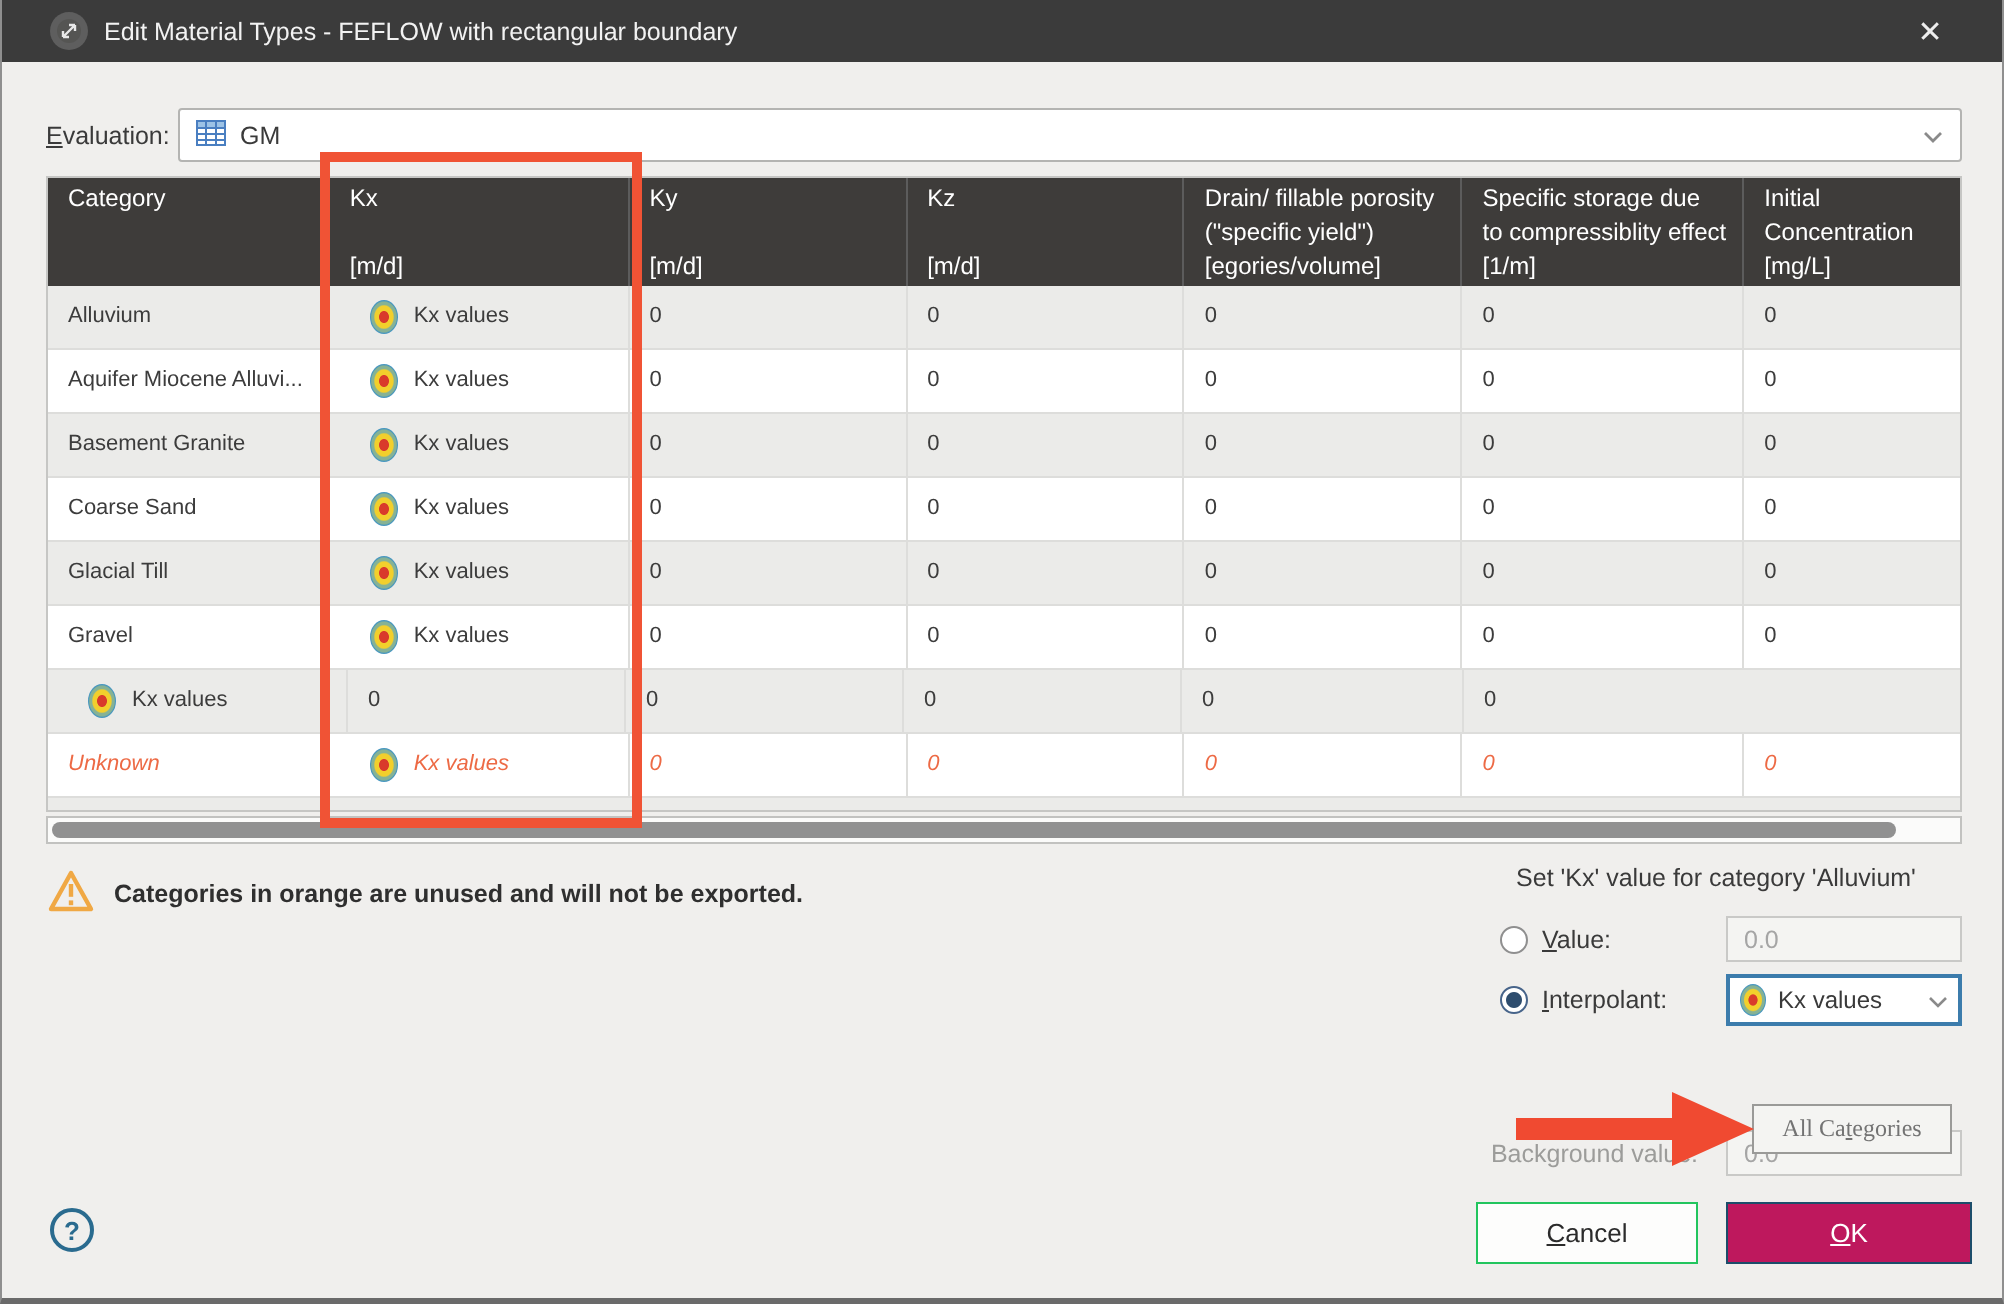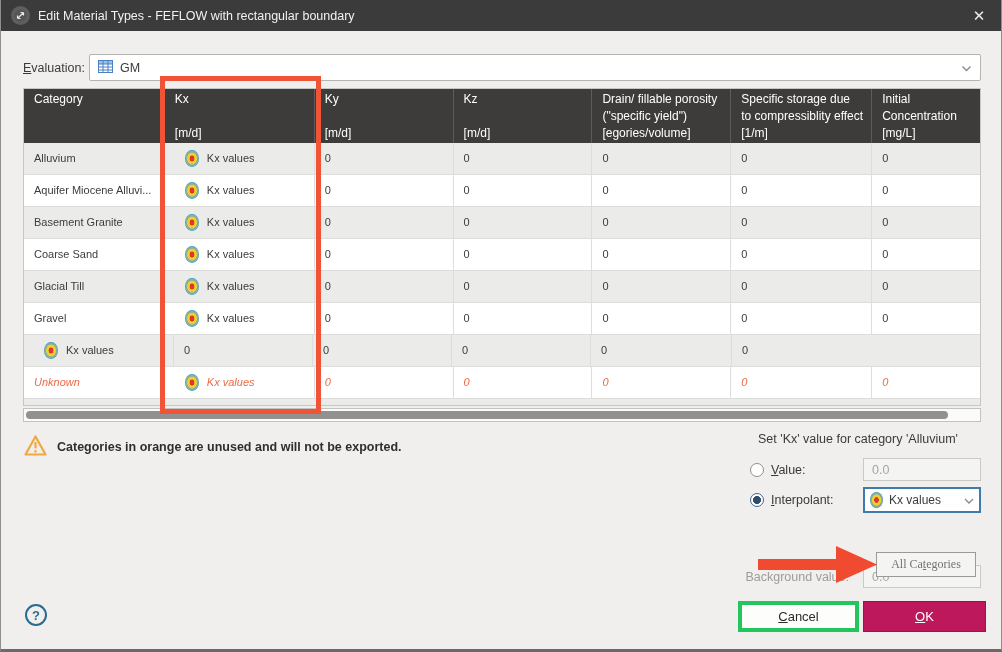--- a/index.html
+++ b/index.html
@@ -4,21 +4,21 @@
 <style>
   * { margin:0; padding:0; box-sizing:border-box; }
   html,body { background:#d8d8d8; }
   body { font-family:"Liberation Sans", sans-serif; font-size:12.5px; color:#3a3a3a; }
 
   .dialog { position:relative; width:1002px; height:652px; background:#f0efed;
             border-left:1px solid #8f8f8f; border-right:1px solid #8f8f8f;
             border-bottom:3px solid #6a6a6a; overflow:hidden; }
 
   
-  .titlebar { height:31px; background:#3b3b3b; display:flex; align-items:center; padding:0 10px; }
+  .titlebar { height:31px; background:#3b3b3b; display:flex; align-items:center; padding:0 24px; }
   .app-icon { width:19px; height:19px; border-radius:50%; background:#5e5e5e; margin-right:8px;
               display:flex; align-items:center; justify-content:center; flex:none; }
   .title { color:#f2f2f2; font-size:12.5px; flex:1; }
   .close-btn { color:#ededed; font-size:15px; width:24px; text-align:center; cursor:default; }
 
   
   .dlg-body { position:relative; width:1000px; height:618px; }
 
   .eval-label { position:absolute; left:22px; top:30px; font-size:12.5px; }
   .accel { text-decoration:underline; }
@@ -93,21 +93,21 @@
                 display:flex; align-items:center; justify-content:center;
                 font-family:Liberation Serif, serif; }
   .arrow { position:absolute; top:514px; left:757px; z-index:7; }
 
   
   .help-btn { position:absolute; left:24px; top:573px; width:22px; height:22px; border-radius:50%;
               border:2px solid #2a6b8f; color:#2a6b8f; font-size:13px; font-weight:bold;
               display:flex; align-items:center; justify-content:center; }
   .btn { position:absolute; top:570px; height:31px; font-size:13px; display:flex;
          align-items:center; justify-content:center; font-family:"Liberation Sans", sans-serif; }
-  .btn-cancel { left:737px; width:121px; background:#fdfdfc; border:4px solid #22c55e; color:#2b2b2b; }
+  .btn-cancel { left:737px; width:111px; background:#fdfdfc; border:1px solid #22c55e; color:#2b2b2b; }
   .btn-ok { left:862px; width:123px; background:#be185d; border:1px solid #1c4d6a; color:#ffffff; }
 </style>
 </head>
 <body>
 
 <div class="dialog">
 
   <div class="titlebar">
     <span class="app-icon">
       <svg width="13" height="13" viewBox="0 0 13 13">

